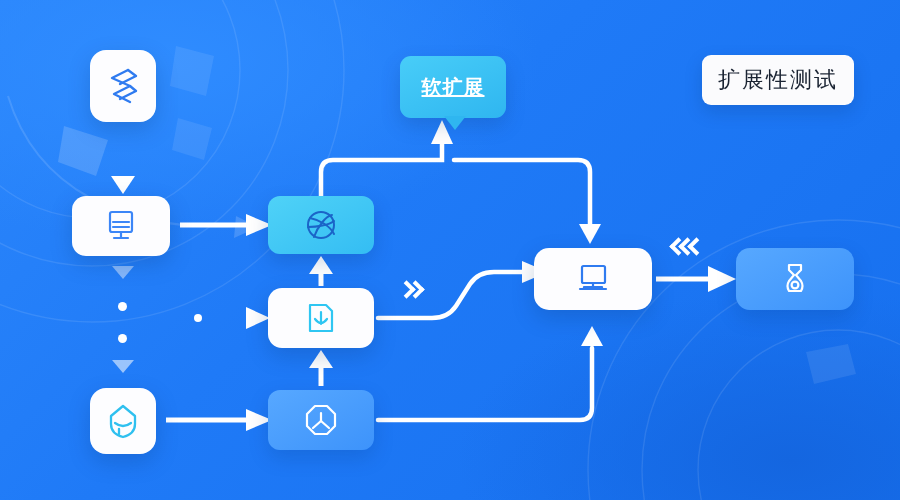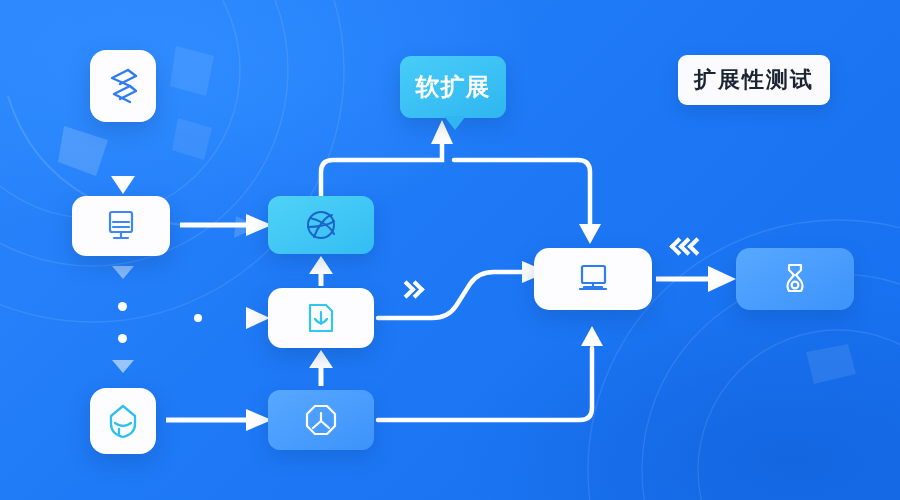--- a/index.html
+++ b/index.html
@@ -50,37 +50,38 @@
   #node-octagon  { left:268px; top:390px; width:106px; height:60px; border-radius:12px; }
   #node-hub      { left:534px; top:248px; width:118px; height:62px; border-radius:15px; }
   #node-flask    { left:736px; top:248px; width:118px; height:62px; border-radius:14px; }
 
   
   #chip-soft {
     position:absolute; left:400px; top:56px; width:106px; height:62px;
     background:linear-gradient(155deg,#48cdf8 0%,#2fb6f0 100%);
     border-radius:11px;
     display:flex; align-items:center; justify-content:center;
-    color:#ffffff; font-size:24px; font-weight:700; letter-spacing:1px;
+    color:#ffffff; font-size:20px; font-weight:700; letter-spacing:1px;
     box-shadow:0 8px 20px rgba(8,48,110,.20);
     z-index:7;
+    text-decoration:underline;
   }
   #chip-soft-notch {
     position:absolute; left:444px; top:116px;
     width:0;height:0;
     border-left:11px solid transparent;
     border-right:11px solid transparent;
     border-top:14px solid #2fb6f0;
     z-index:7;
   }
   #title-badge {
-    position:absolute; left:678px; top:55px; width:152px; height:50px;
+    position:absolute; left:702px; top:55px; width:152px; height:50px;
     background:#fbfbfd; border-radius:9px;
     display:flex; align-items:center; justify-content:center;
-    color:#1b2433; font-size:22px; font-weight:700; letter-spacing:2px;
+    color:#1b2433; font-size:22px; font-weight:400; letter-spacing:2px;
     box-shadow:0 7px 18px rgba(8,48,110,.20);
     z-index:7;
   }
 
   
   #wires { position:absolute; inset:0; z-index:4; }
 
   
   .dot { position:absolute; width:9px; height:9px; border-radius:50%; background:#ffffff; z-index:5; }
   .tri-down {

